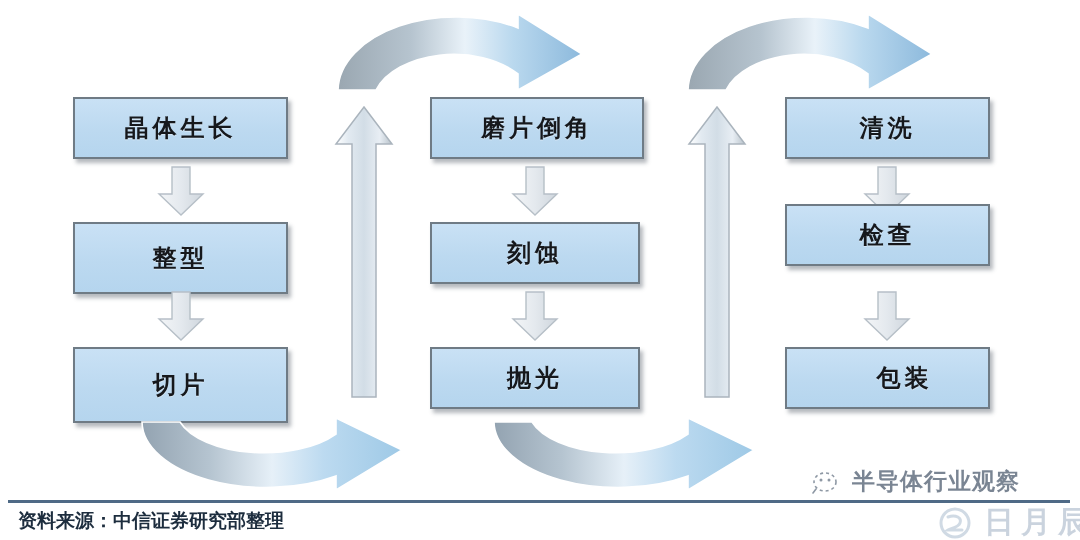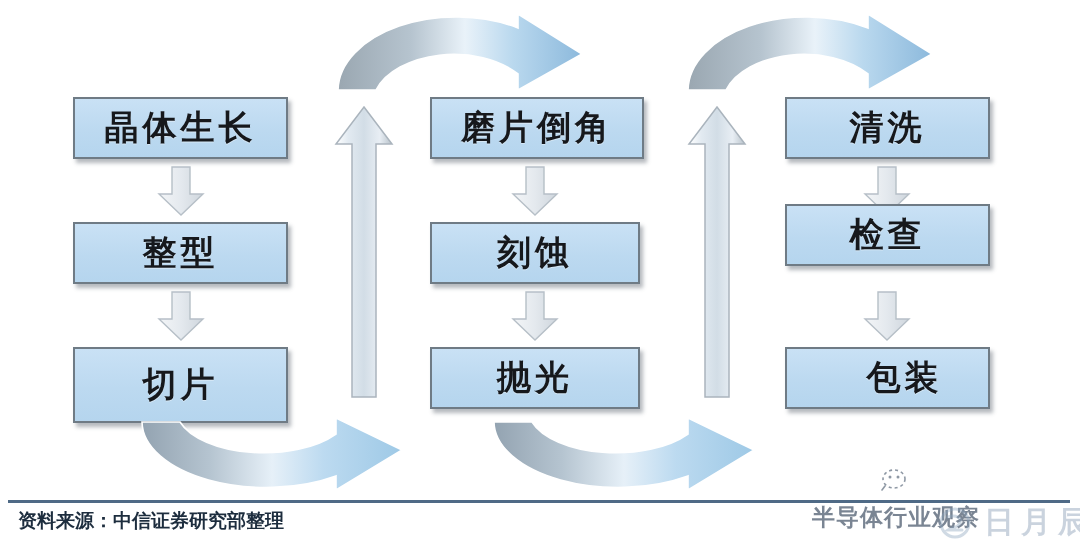--- a/index.html
+++ b/index.html
@@ -23,21 +23,21 @@
     background: linear-gradient(to bottom, #c9e1f5 0%, #bcd9f0 55%, #b5d5ee 100%);
     border: 2px solid #6f7b85;
     box-shadow: 3px 4px 4px rgba(90,100,110,0.45);
     display: flex;
     align-items: center;
     justify-content: center;
   }
   .pbox .lbl {
     font-family: Liberation Mono, monospace;
     font-weight: bold;
-    font-size: 34px;
+    font-size: 24px;
     color: #16181c;
     letter-spacing: 4px;
     white-space: nowrap;
     text-shadow: 0 1px 0 rgba(255,255,255,0.4);
   }
 
   
   .downarrow { position: absolute; }
 
   
@@ -68,21 +68,20 @@
 
   
   .wm-top {
     position: absolute;
     left: 812px;
     top: 466px;
     display: flex;
     align-items: center;
     gap: 10px;
     opacity: 0.62;
-    flex-direction: column;
   }
   .wm-top .wm-text {
     font-family: "Liberation Sans", "DejaVu Sans", sans-serif;
     font-size: 23px;
     font-weight: bold;
     color: #2a3b52;
     letter-spacing: 1px;
     white-space: nowrap;
   }
   .wm-bot {
@@ -142,21 +141,21 @@
     <defs>
       <linearGradient id="gDn1" x1="0" y1="0" x2="1" y2="0">
         <stop offset="0%" stop-color="#f3f5f7"></stop>
         <stop offset="50%" stop-color="#e4e9ee"></stop>
         <stop offset="100%" stop-color="#cfd6dd"></stop>
       </linearGradient>
     </defs>
     <path d="M16,2 L34,2 L34,29 L47,29 L25,50 L3,29 L16,29 Z" fill="url(#gDn1)" stroke="#b6bfc7" stroke-width="1.4"></path>
   </svg>
 
-  <div class="pbox" style="left:73px; top:222px; width:215px; height:62px;">
+  <div class="pbox" style="left:73px; top:222px; width:215px; height:72px;">
     <span class="lbl">整型</span>
   </div>
 
   <svg class="downarrow" style="left:156px; top:290px;" width="50" height="52" viewBox="0 0 50 52">
     <path d="M16,2 L34,2 L34,29 L47,29 L25,50 L3,29 L16,29 Z" fill="url(#gDn1)" stroke="#b6bfc7" stroke-width="1.4"></path>
   </svg>
 
   <div class="pbox" style="left:73px; top:347px; width:215px; height:76px;">
     <span class="lbl">切片</span>
   </div>

